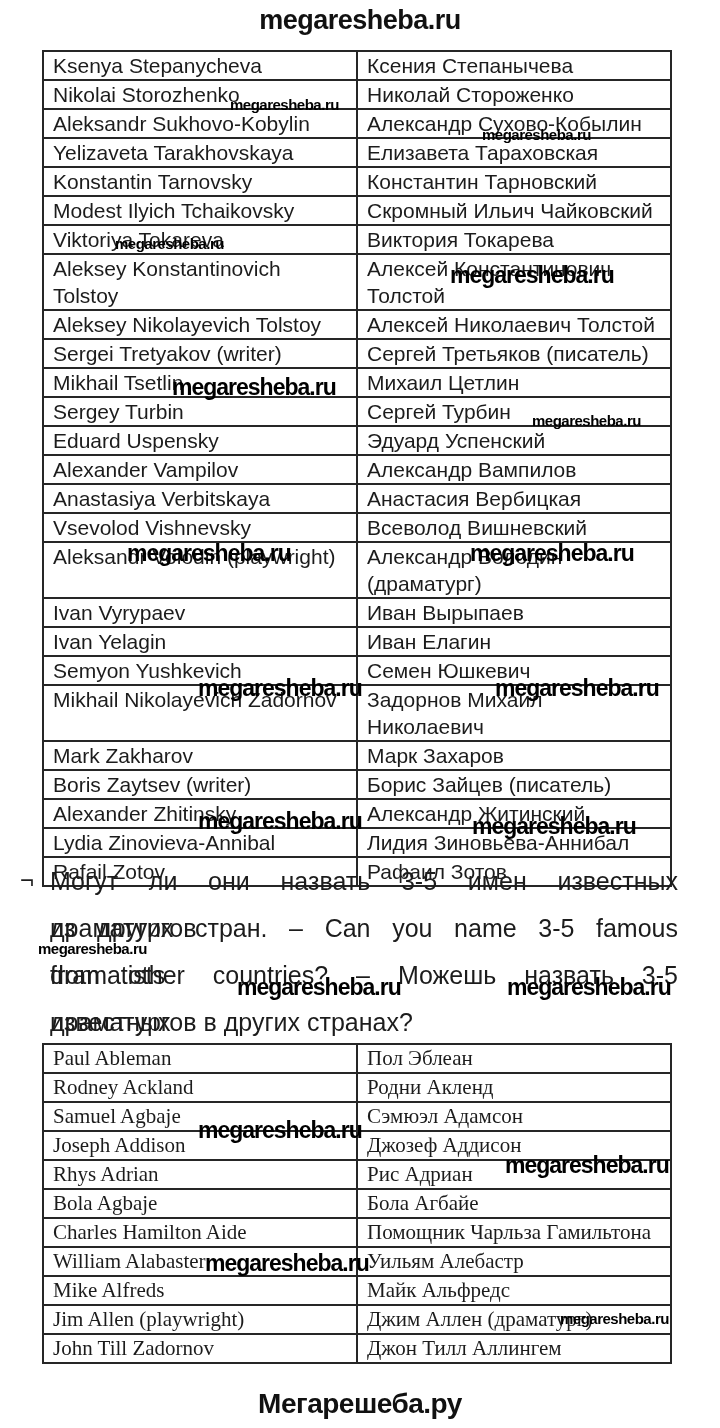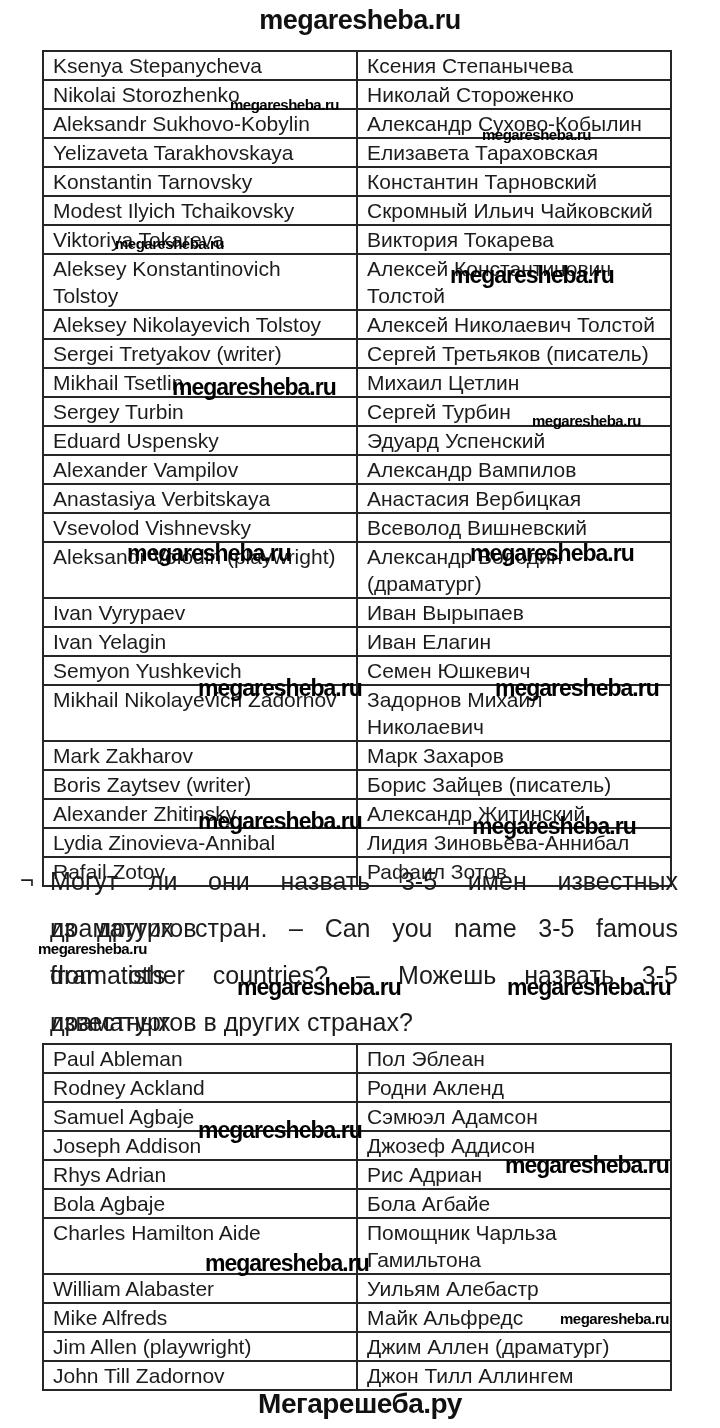--- a/index.html
+++ b/index.html
@@ -16,21 +16,21 @@
   .doc-footer{
     position:absolute;top:1388px;left:0;width:720px;text-align:center;
     font-size:28px;font-weight:bold;letter-spacing:-0.5px;color:#111;
   }
   table.names{
     position:absolute;left:42px;width:630px;
     border-collapse:collapse;table-layout:fixed;
     font-size:21px;color:#1c1c1c;
   }
   #table1{top:50px;}
-  #table2{top:1043px;}
+  #table2{top:1043px;font-family:Liberation Serif, serif;}
   table.names td{
     border:2px solid #262626;
     padding:0 9px;vertical-align:top;
     line-height:27px;height:27px;
     overflow:hidden;white-space:pre-line;
   }
   tr.tall td{height:54px;}
   .para{position:absolute;left:50px;top:858px;width:628px;font-size:25px;color:#1c1c1c;}
   .para-line{height:47px;line-height:47px;text-align:justify;text-align-last:justify;}
   .para-line:last-child{text-align:center;text-align-last:left;}

